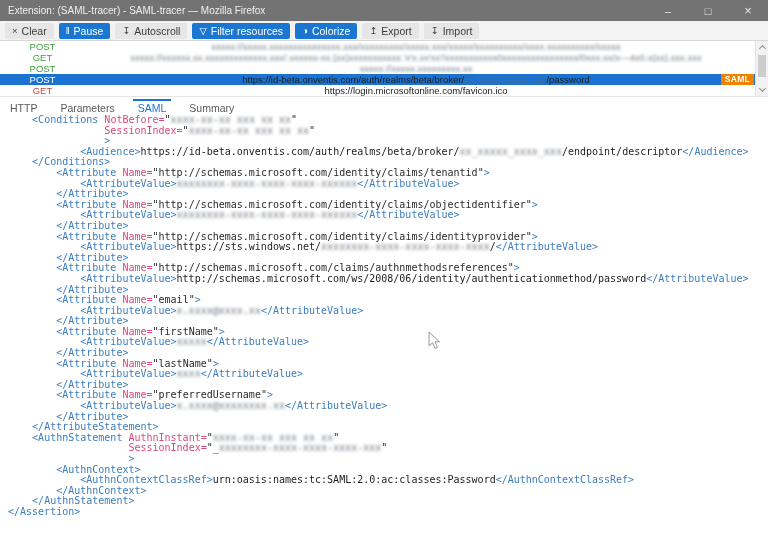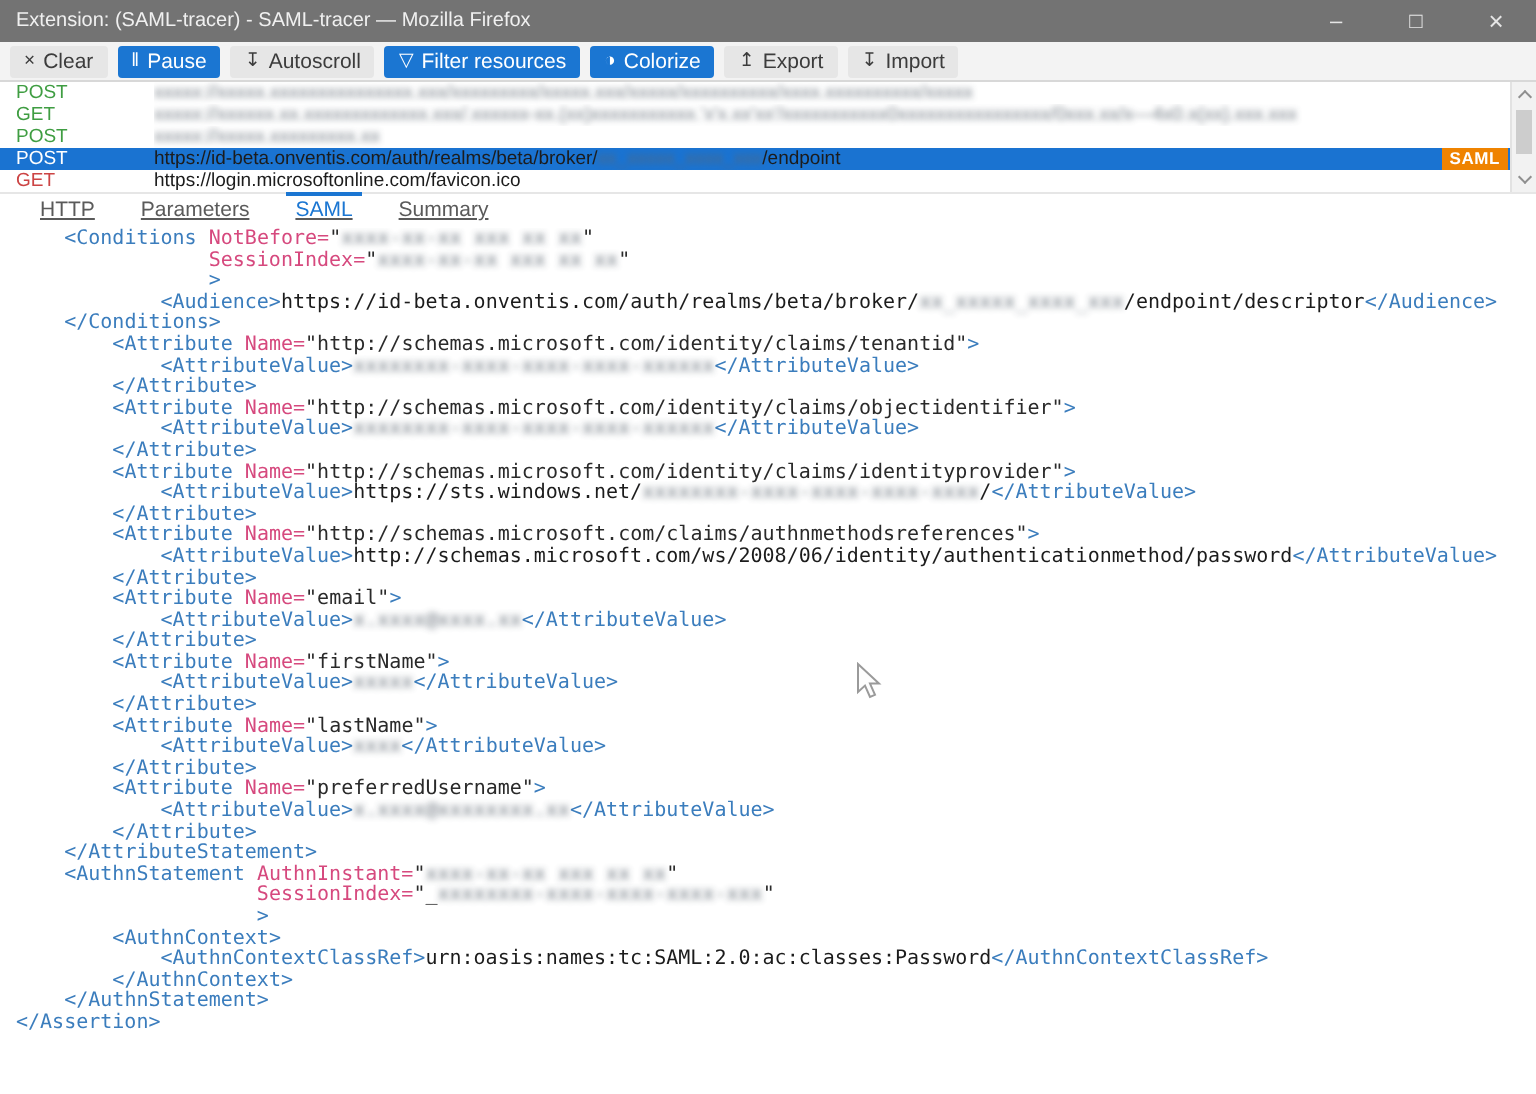--- a/index.html
+++ b/index.html
@@ -17,40 +17,40 @@
   
   .toolbar { height: 20px; background: #f3f3f3; border-bottom: 1px solid #d8d8d8; display: flex; align-items: center; gap: 5px; padding: 0 5px; }
   .tbtn { display: inline-flex; align-items: center; gap: 4px; height: 16px; padding: 0 7px; border-radius: 2px; font-size: 10.5px; line-height: 16px; white-space: nowrap; }
   .tbtn.light { background: #e6e6e6; color: #3c3c3c; }
   .tbtn.primary { background: #1b76d2; color: #fff; }
   .tbtn .ticon { font-size: 9.5px; line-height: 16px; }
 
   
   .request-list { position: relative; height: 55px; background: #fff; overflow: hidden; }
   .req-rows { position: absolute; left: 0; top: 0; right: 13px; }
-  .req-row { height: 11px; line-height: 11px; font-size: 9.5px; display: flex; white-space: pre; position: relative; }
+  .req-row { height: 11px; line-height: 11px; font-size: 9.5px; display: flex; white-space: pre; position: relative; text-align: center; }
   .req-row .method { width: 77px; flex: none; padding-left: 8px; }
   .req-row .url { flex: 1; overflow: hidden; white-space: pre; }
   .req-row.green { color: #3f9d42; }
   .req-row.red { color: #cc4444; }
   .req-row.selected { background: #1a73d1; color: #fff; }
   .req-row .seg-b { filter: blur(1.7px); opacity: .85; }
   .saml-badge { position: absolute; right: 1px; top: 0; height: 11px; line-height: 11px; background: #ef8300; color: #fff; font-weight: bold; font-size: 8.5px; padding: 0 4px; letter-spacing: .3px; }
 
   
   .scrollbar { position: absolute; right: 0; top: 0; width: 13px; height: 55px; background: #f2f2f2; border-left: 1px solid #e2e2e2; }
   .sb-btn { position: absolute; left: 0; width: 12px; height: 12px; display: flex; align-items: center; justify-content: center; }
   .sb-btn.up { top: 0; } .sb-btn.down { bottom: 0; }
   .chev { width: 5px; height: 5px; border-right: 1.4px solid #8f8f8f; border-bottom: 1.4px solid #8f8f8f; }
   .chev.up { transform: rotate(-135deg); margin-top: 3px; }
   .chev.down { transform: rotate(45deg); margin-bottom: 3px; }
   .sb-thumb { position: absolute; left: 2px; width: 8px; top: 14px; height: 22px; background: #cdcdcd; }
 
   
-  .tabbar { height: 18px; background: #fff; border-top: 1px solid #e6e6e6; display: flex; align-items: flex-start; padding-left: 20px; font-size: 10.5px; color: #5a5a5a; text-decoration: underline; }
+  .tabbar { height: 18px; background: #fff; border-top: 1px solid #e6e6e6; display: flex; align-items: flex-end; padding-left: 10px; font-size: 10.5px; color: #5a5a5a; }
   .tab { position: relative; margin-right: 23px; padding-top: 2px; cursor: default; }
   .tab.active { color: #1b76d2; }
   .tab.active::before { content: ""; position: absolute; top: -1px; left: -5px; right: -5px; height: 2px; background: #1b76d2; }
 
   
   .xml-pane { font-family: "DejaVu Sans Mono", monospace; font-size: 10px; line-height: 10.6px; color: #1c1c1c; padding: 1px 0 0 8px; height: 434px; overflow: hidden; }
   .xml-line { height: 10.6px; white-space: pre; }
   .seg-t { color: #3b7dbd; }
   .seg-a { color: #d6497e; }
   .seg-q { color: #2a2a2a; }
@@ -109,21 +109,21 @@
         <span class="ticon">↧</span>
         <span class="tlabel">Import</span>
       </div>
     </div>
 
   <div class="request-list">
     <div class="req-rows" id="req-rows">
         <div class="req-row green"><span class="method">POST</span><span class="url"><span class="seg-b">xxxxx://xxxxx.xxxxxxxxxxxxxxx.xxx/xxxxxxxxx/xxxxx.xxx/xxxxx/xxxxxxxxxx/xxxx.xxxxxxxxxx/xxxxx</span></span></div>
         <div class="req-row green"><span class="method">GET</span><span class="url"><span class="seg-b">xxxxx://xxxxxx.xx.xxxxxxxxxxxxx.xxx/.xxxxxx-xx.(xx)xxxxxxxxxxx.'x'x.xx'xx'/xxxxxxxxxxx0xxxxxxxxxxxxxxxx/0xxx.xx/x—4x0.x(xx).xxx.xxx</span></span></div>
         <div class="req-row green"><span class="method">POST</span><span class="url"><span class="seg-b">xxxxx://xxxxx.xxxxxxxxx.xx</span></span></div>
-        <div class="req-row selected"><span class="method">POST</span><span class="url"><span class="seg-x">https://id-beta.onventis.com/auth/realms/beta/broker/</span><span class="seg-b">xx_xxxxx_xxxx_xxx</span><span class="seg-x">/endpoint</span></span><span class="saml-badge">SAML</span></div>
+        <div class="req-row selected"><span class="method">POST</span><span class="url"><span class="seg-x">https://id-beta.onventis.com/auth/realms/beta/broker/</span><span class="seg-b">xx_xxxxx_xxxx_xxx</span><span class="seg-x">/password</span></span><span class="saml-badge">SAML</span></div>
         <div class="req-row red"><span class="method">GET</span><span class="url"><span class="seg-x">https://login.microsoftonline.com/favicon.ico</span></span></div>
       </div>
     <div class="scrollbar">
       <div class="sb-btn up">
           <div class="chev up"></div>
         </div>
       <div class="sb-thumb"></div>
       <div class="sb-btn down">
           <div class="chev down"></div>
         </div>

